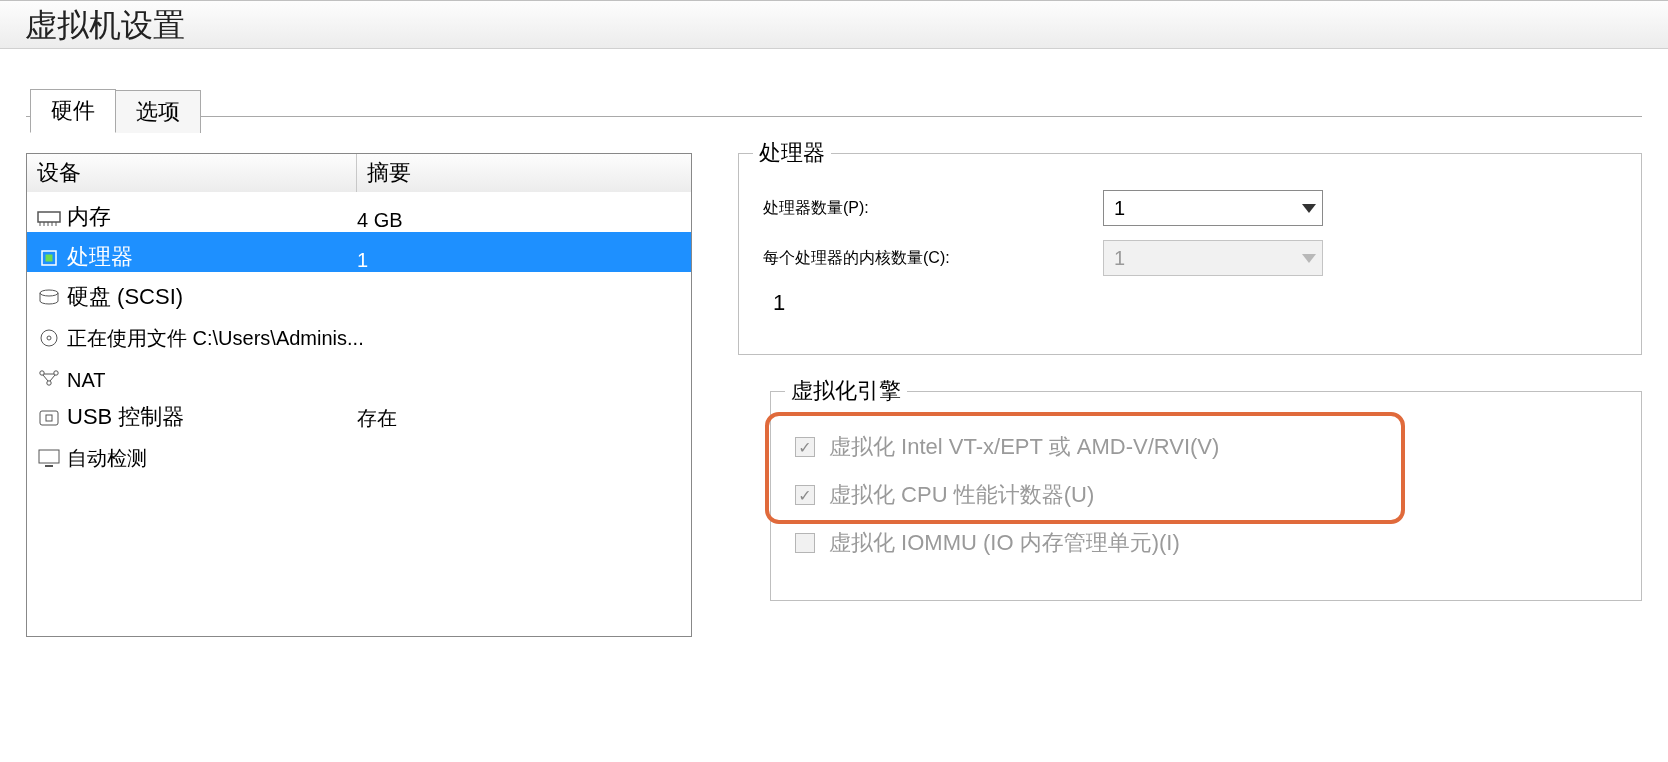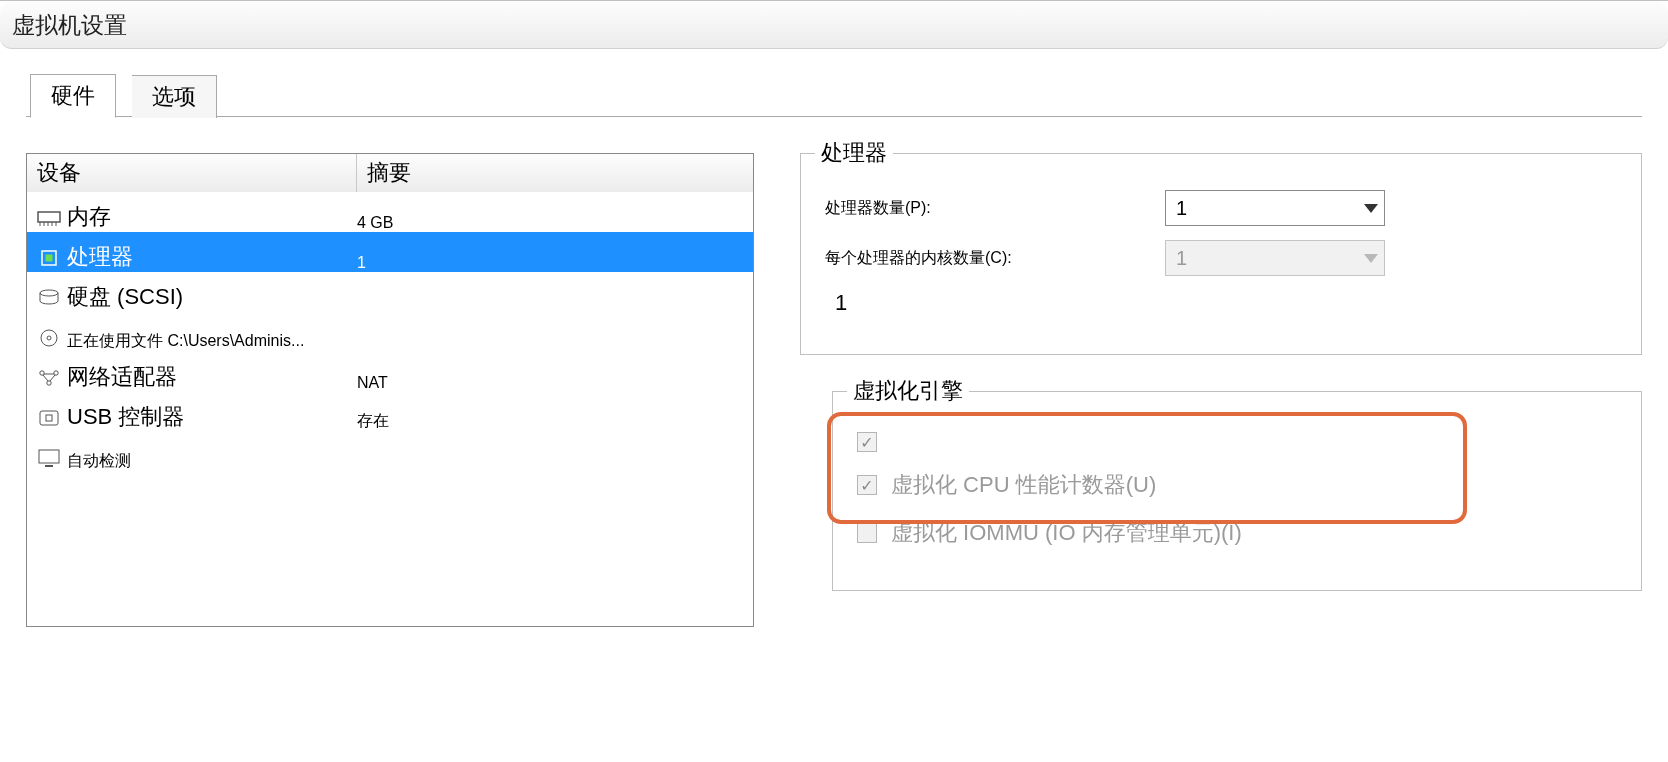--- a/index.html
+++ b/index.html
@@ -10,48 +10,47 @@
     background: #ffffff;
     width: 1668px;
     height: 762px;
     overflow: hidden;
     position: relative;
     border-top: 1px solid #c0c0c0;
   }
   .titlebar {
     height: 48px;
     line-height: 48px;
-    padding-left: 12px;
+    padding-left: 25px;
     background: linear-gradient(#fdfdfd, #ececec);
     border-bottom: 1px solid #d0d0d0;
-    font-size: 23px;
+    font-size: 32px;
     color: #222;
-    border-radius: 12px;
   }
   .body-area {
     position: absolute;
     top: 48px; left:0; right:0; bottom:0;
     padding: 22px 26px 0 26px;
   }
   
   .tabs {
     display:flex;
     align-items:flex-end;
     height: 46px;
     margin-left: 4px;
   }
   .tab {
     padding: 6px 20px 6px 20px;
     font-size: 22px;
     border: 1px solid #a9a9a9;
     border-bottom: none;
     background: #f6f6f6;
-    margin-right: 16px;
+    margin-right: 0px;
     position: relative;
-    top: 1px;
+    top: 16px;
     cursor: default;
   }
   .tab.active {
     background: #ffffff;
     z-index: 2;
     border-bottom: 1px solid #ffffff;
   }
   .tab.inactive {
     border-left: none;
   }
@@ -59,21 +58,21 @@
     border-top: 1px solid #a9a9a9;
     margin-top: -1px;
     height: 0;
   }
   .content {
     display:flex;
     padding-top: 36px;
   }
   
   .dev-table {
-    width: 728px;
+    width: 666px;
     border: 1px solid #888;
   }
   .dev-header {
     display:flex;
     background: linear-gradient(#fdfdfd,#ececec);
   }
   .dev-header .col {
     padding: 4px 10px;
     font-size: 22px;
   }
@@ -94,21 +93,21 @@
     height: 28px;
     margin-right: 4px;
     display:flex;align-items:center;justify-content:center;
   }
   .dev-row .label-cell {
     width: 290px;
     font-size: 22px;
   }
   .dev-row .summary-cell {
     flex:1;
-    font-size: 16px;
+    font-size: 20px;
     white-space: nowrap;
     overflow: hidden;
     text-overflow: ellipsis;
     padding-right: 8px;
   }
   
   .right-panel {
     margin-left: 46px;
     flex:1;
   }
@@ -260,21 +259,20 @@
 
       <div class="dev-row">
         <span class="icon-cell">
           <svg class="dev-icon" viewBox="0 0 24 20">
               <circle cx="5" cy="5" r="2.2" fill="none" stroke="#555"></circle>
               <circle cx="19" cy="5" r="2.2" fill="none" stroke="#555"></circle>
               <circle cx="12" cy="15" r="2.2" fill="none" stroke="#555"></circle>
               <path d="M7 6 L17 6 M6 7 L11 13 M18 7 L13 13" stroke="#555" fill="none"></path>
             </svg>
         </span>
-        <span class="label-cell">网络适配器</span>
         <span class="summary-cell">NAT</span>
       </div>
 
       <div class="dev-row">
         <span class="icon-cell">
           <svg class="dev-icon" viewBox="0 0 24 20">
               <rect x="3" y="3" width="18" height="14" rx="2" fill="none" stroke="#555"></rect>
               <rect x="9" y="7" width="6" height="6" fill="none" stroke="#555"></rect>
             </svg>
         </span>
@@ -317,20 +315,21 @@
         <div class="form-row">
           <div class="static-val">1</div>
         </div>
       </div>
 
       <div class="groupbox group-virt">
         <div class="legend">虚拟化引擎</div>
 
         <div class="chk-row">
           <span class="chk">✓</span>
+          <span>虚拟化 Intel VT-x/EPT 或 AMD-V/RVI(V)</span>
         </div>
         <div class="chk-row">
           <span class="chk">✓</span>
           <span>虚拟化 CPU 性能计数器(U)</span>
         </div>
         <div class="chk-row">
           <span class="chk"></span>
           <span>虚拟化 IOMMU (IO 内存管理单元)(I)</span>
         </div>
 

